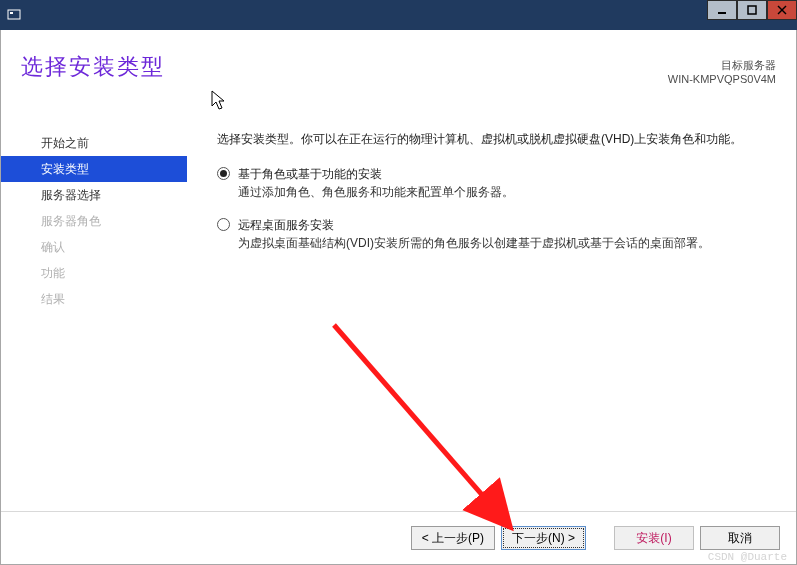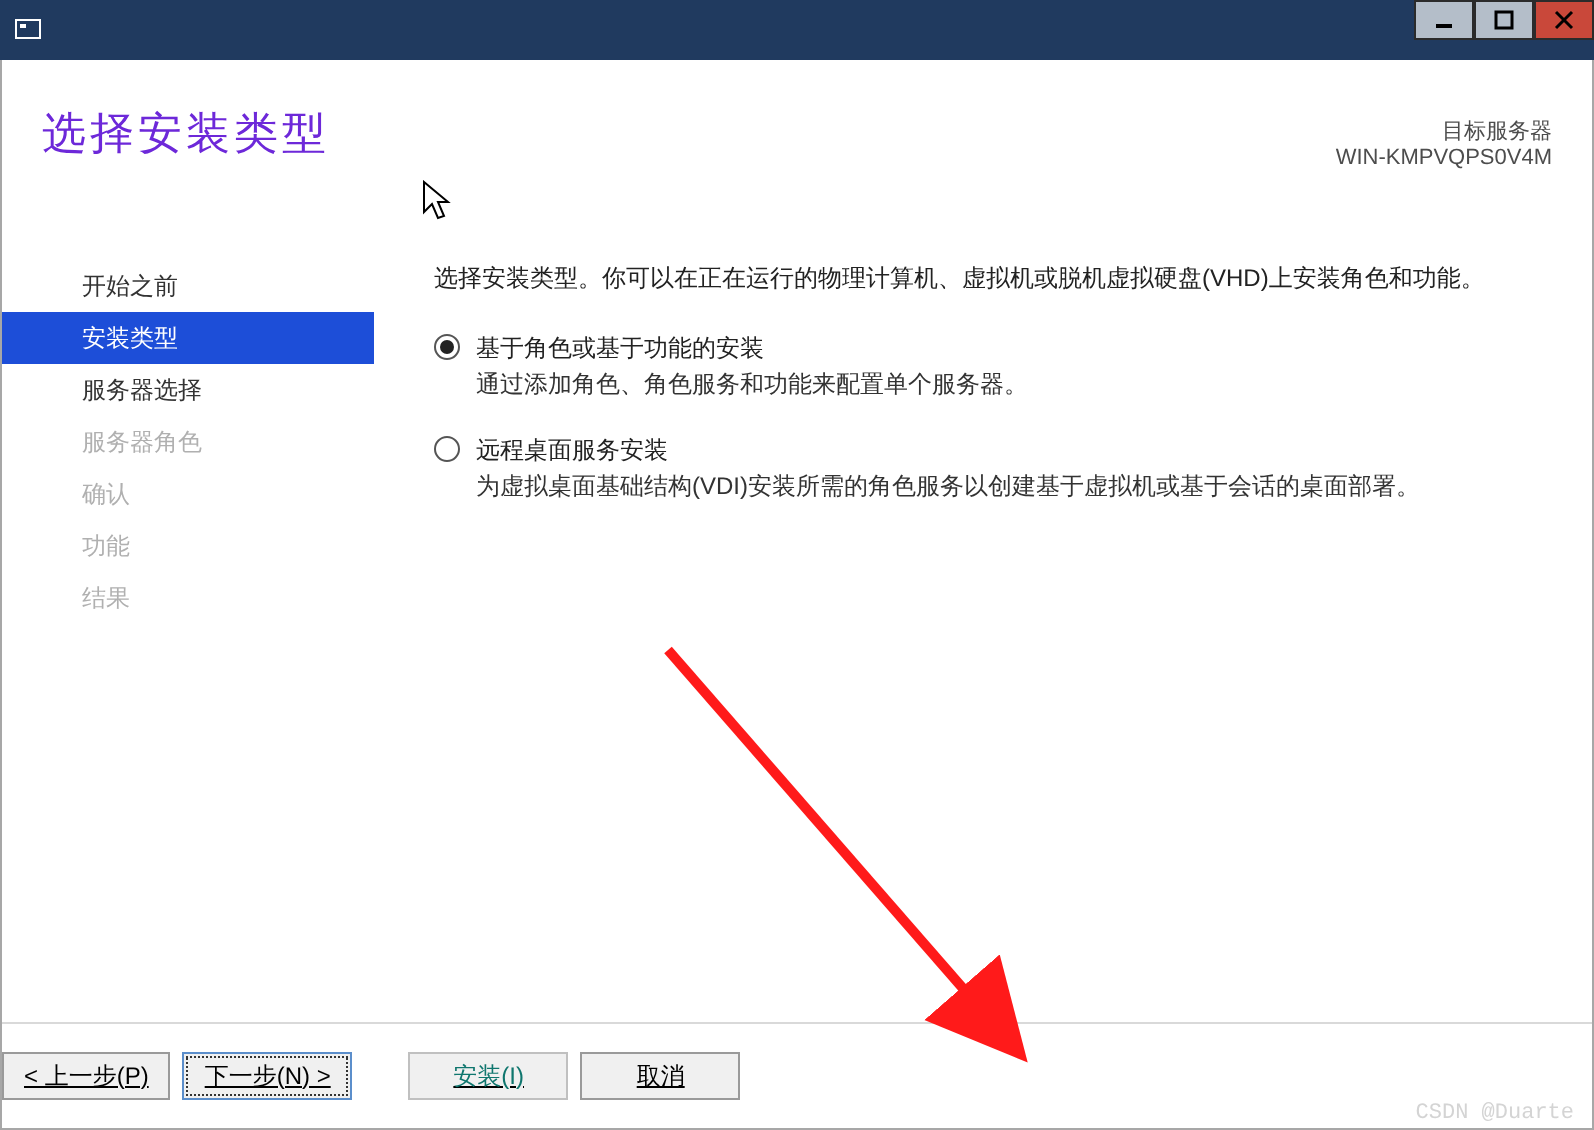--- a/index.html
+++ b/index.html
@@ -154,40 +154,39 @@
     line-height: 1.6;
   }
   .footer {
     position: absolute;
     bottom: 0;
     left: 0;
     right: 0;
     height: 52px;
     border-top: 1px solid #d9d9d9;
     display: flex;
-    justify-content: flex-start;
+    justify-content: flex-end;
     align-items: center;
     padding-right: 16px;
     gap: 6px;
-    text-decoration: underline;
   }
   .btn {
     min-width: 80px;
     height: 24px;
     border: 1px solid #9a9a9a;
     background: #f0f0f0;
     font-size: 12px;
     display: flex;
     justify-content: center;
     align-items: center;
     padding: 0 10px;
     box-sizing: border-box;
   }
   .btn.disabled {
-    color: #0f766e;
+    color: #be185d;
     border-color: #c0c0c0;
   }
   .btn.primary-focus {
     border: 1px solid #5b8ecb;
     outline: 1px dotted #333;
     outline-offset: -3px;
   }
   .arrow {
     position: absolute;
     left: 328px;

